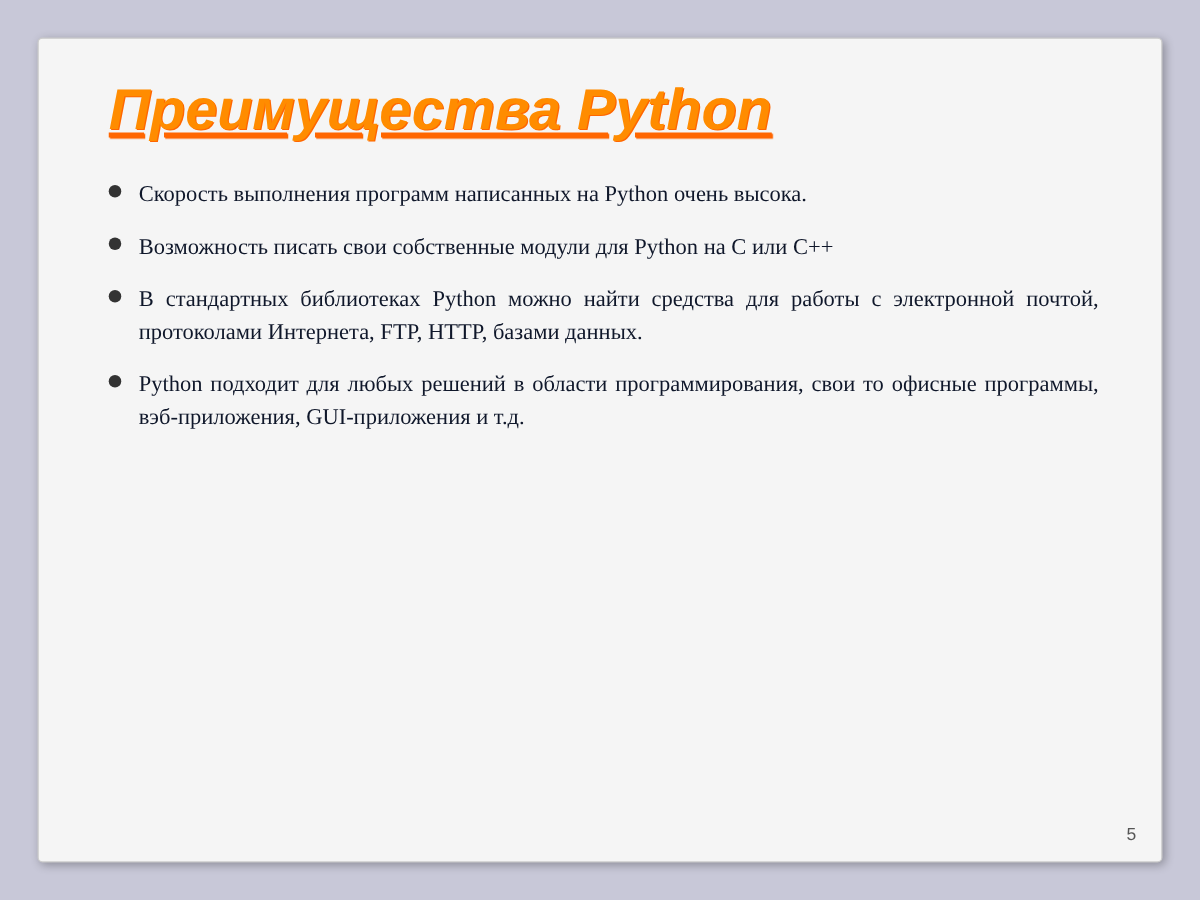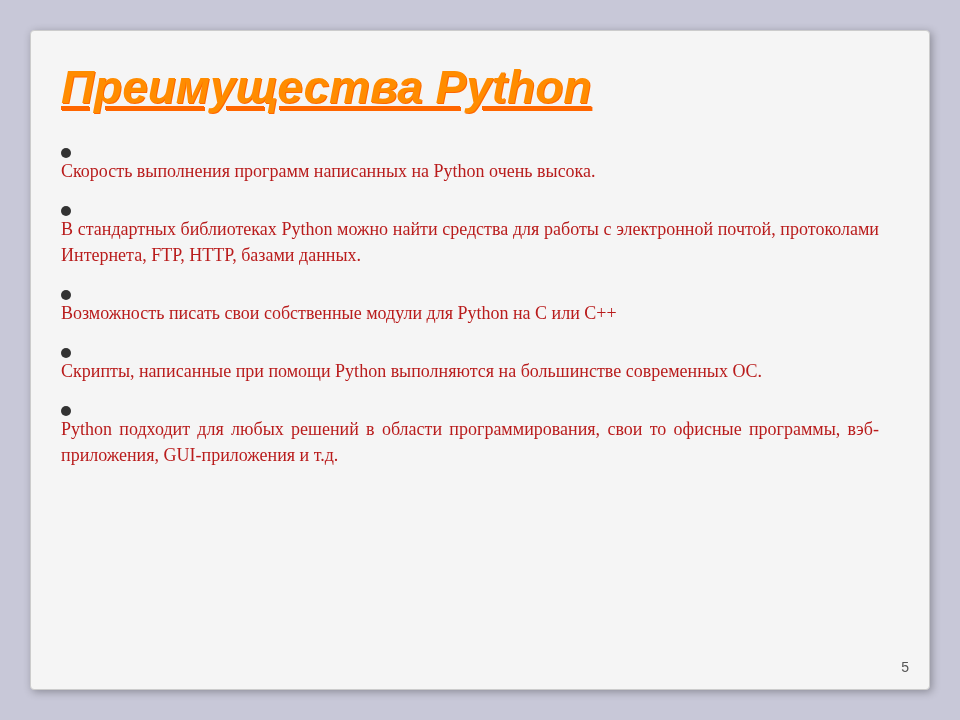--- a/index.html
+++ b/index.html
@@ -18,21 +18,21 @@
       font-family: 'Times New Roman', Times, serif;
     }
 
     .slide {
       width: 900px;
       height: 660px;
       background: #f5f5f5;
       border: 1px solid #ccc;
       box-shadow: 2px 2px 8px rgba(0,0,0,0.3);
       border-radius: 4px;
-      padding: 30px 50px 40px 30px;
+      padding: 30px 50px 40px 56px;
       position: relative;
       display: flex;
       flex-direction: column;
     }
 
     .slide-title {
       font-size: 46px;
       font-weight: bold;
       color: #ff8c00;
       text-shadow: 1px 1px 0 #ff6600;
@@ -49,24 +49,23 @@
       padding: 0;
       margin: 0;
       flex: 1;
     }
 
     .bullet-list li {
       display: flex;
       align-items: flex-start;
       margin-bottom: 16px;
       font-size: 18px;
-      color: #b91c1c;
+      color: #0f172a;
       line-height: 1.45;
       text-align: justify;
-      flex-direction: column;
     }
 
     .bullet-dot {
       display: inline-block;
       width: 10px;
       height: 10px;
       background: #333;
       border-radius: 50%;
       margin-top: 6px;
       margin-right: 14px;
@@ -92,29 +91,25 @@
 <div class="slide">
   <div class="slide-title">Преимущества Python</div>
 
   <ul class="bullet-list">
     <li class="bullet-item">
       <span class="bullet-dot"></span>
       <span class="bullet-text">Скорость  выполнения  программ  написанных  на  Python  очень высока.</span>
     </li>
     <li class="bullet-item">
       <span class="bullet-dot"></span>
-      <span class="bullet-text">В стандартных библиотеках Python можно найти средства для работы с электронной почтой, протоколами  Интернета, FTP, HTTP, базами данных.</span>
-    </li>
-    <li class="bullet-item">
-      <span class="bullet-dot"></span>
       <span class="bullet-text">Возможность писать свои собственные модули для Python  на С или С++</span>
     </li>
     <li class="bullet-item">
       <span class="bullet-dot"></span>
-      <span class="bullet-text">Скрипты, написанные при помощи Python выполняются на большинстве современных ОС.</span>
+      <span class="bullet-text">В стандартных библиотеках Python можно найти средства для работы с электронной почтой, протоколами  Интернета, FTP, HTTP, базами данных.</span>
     </li>
     <li class="bullet-item">
       <span class="bullet-dot"></span>
       <span class="bullet-text">Python  подходит  для  любых  решений  в  области программирования,  свои  то  офисные  программы,  вэб-приложения, GUI-приложения и т.д.</span>
     </li>
   </ul>
 
   <div class="slide-number">5</div>
 </div>
 

